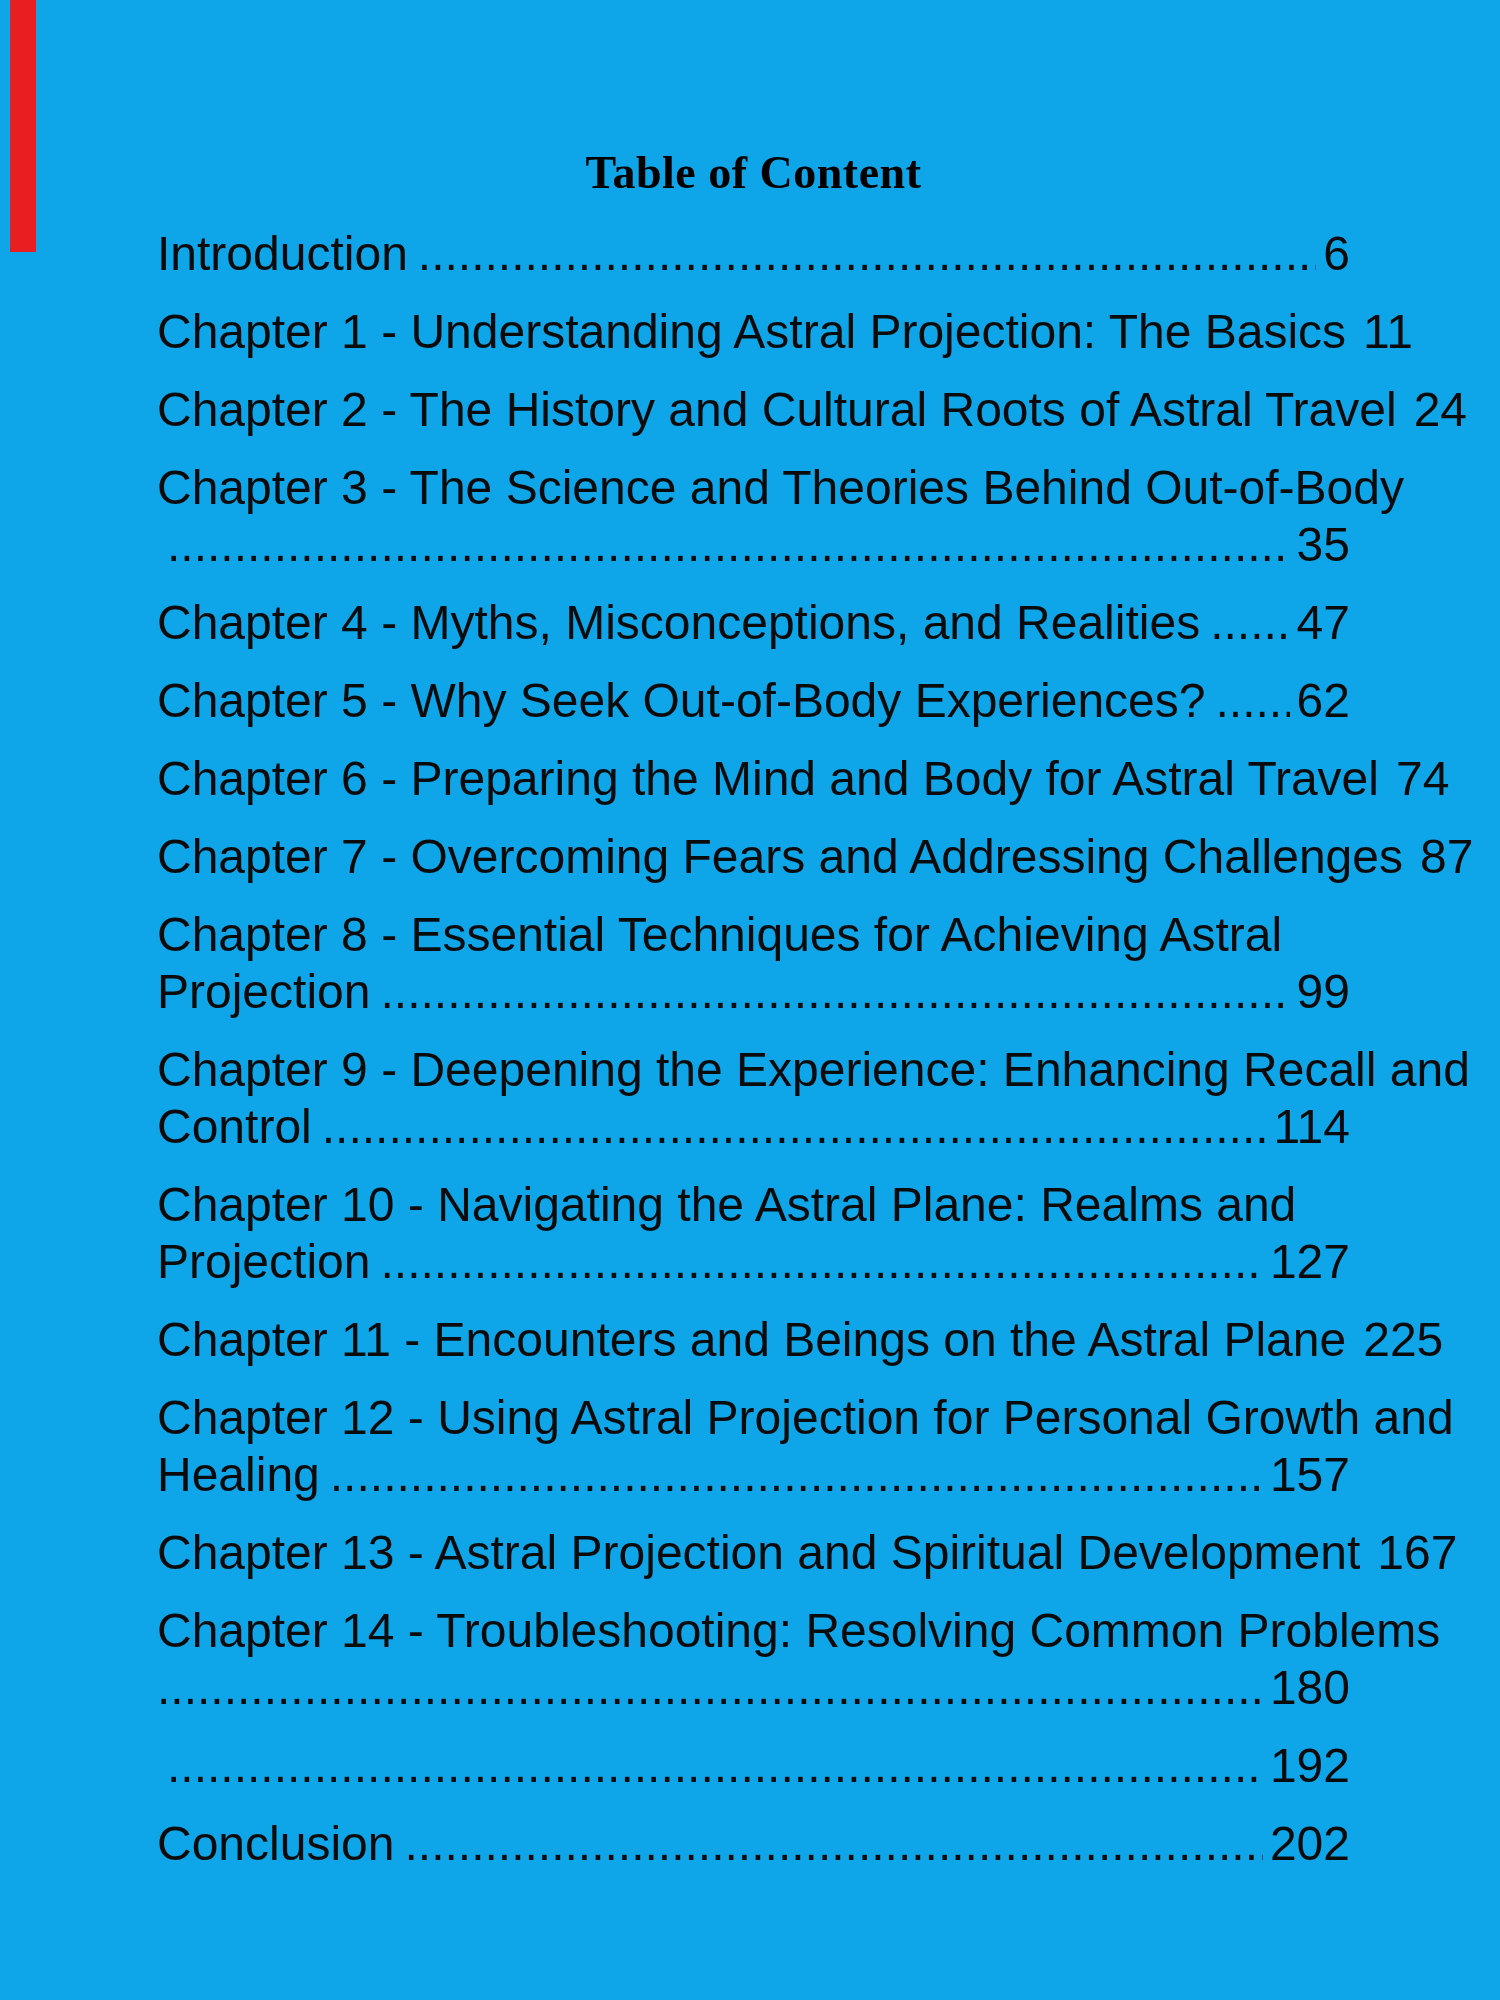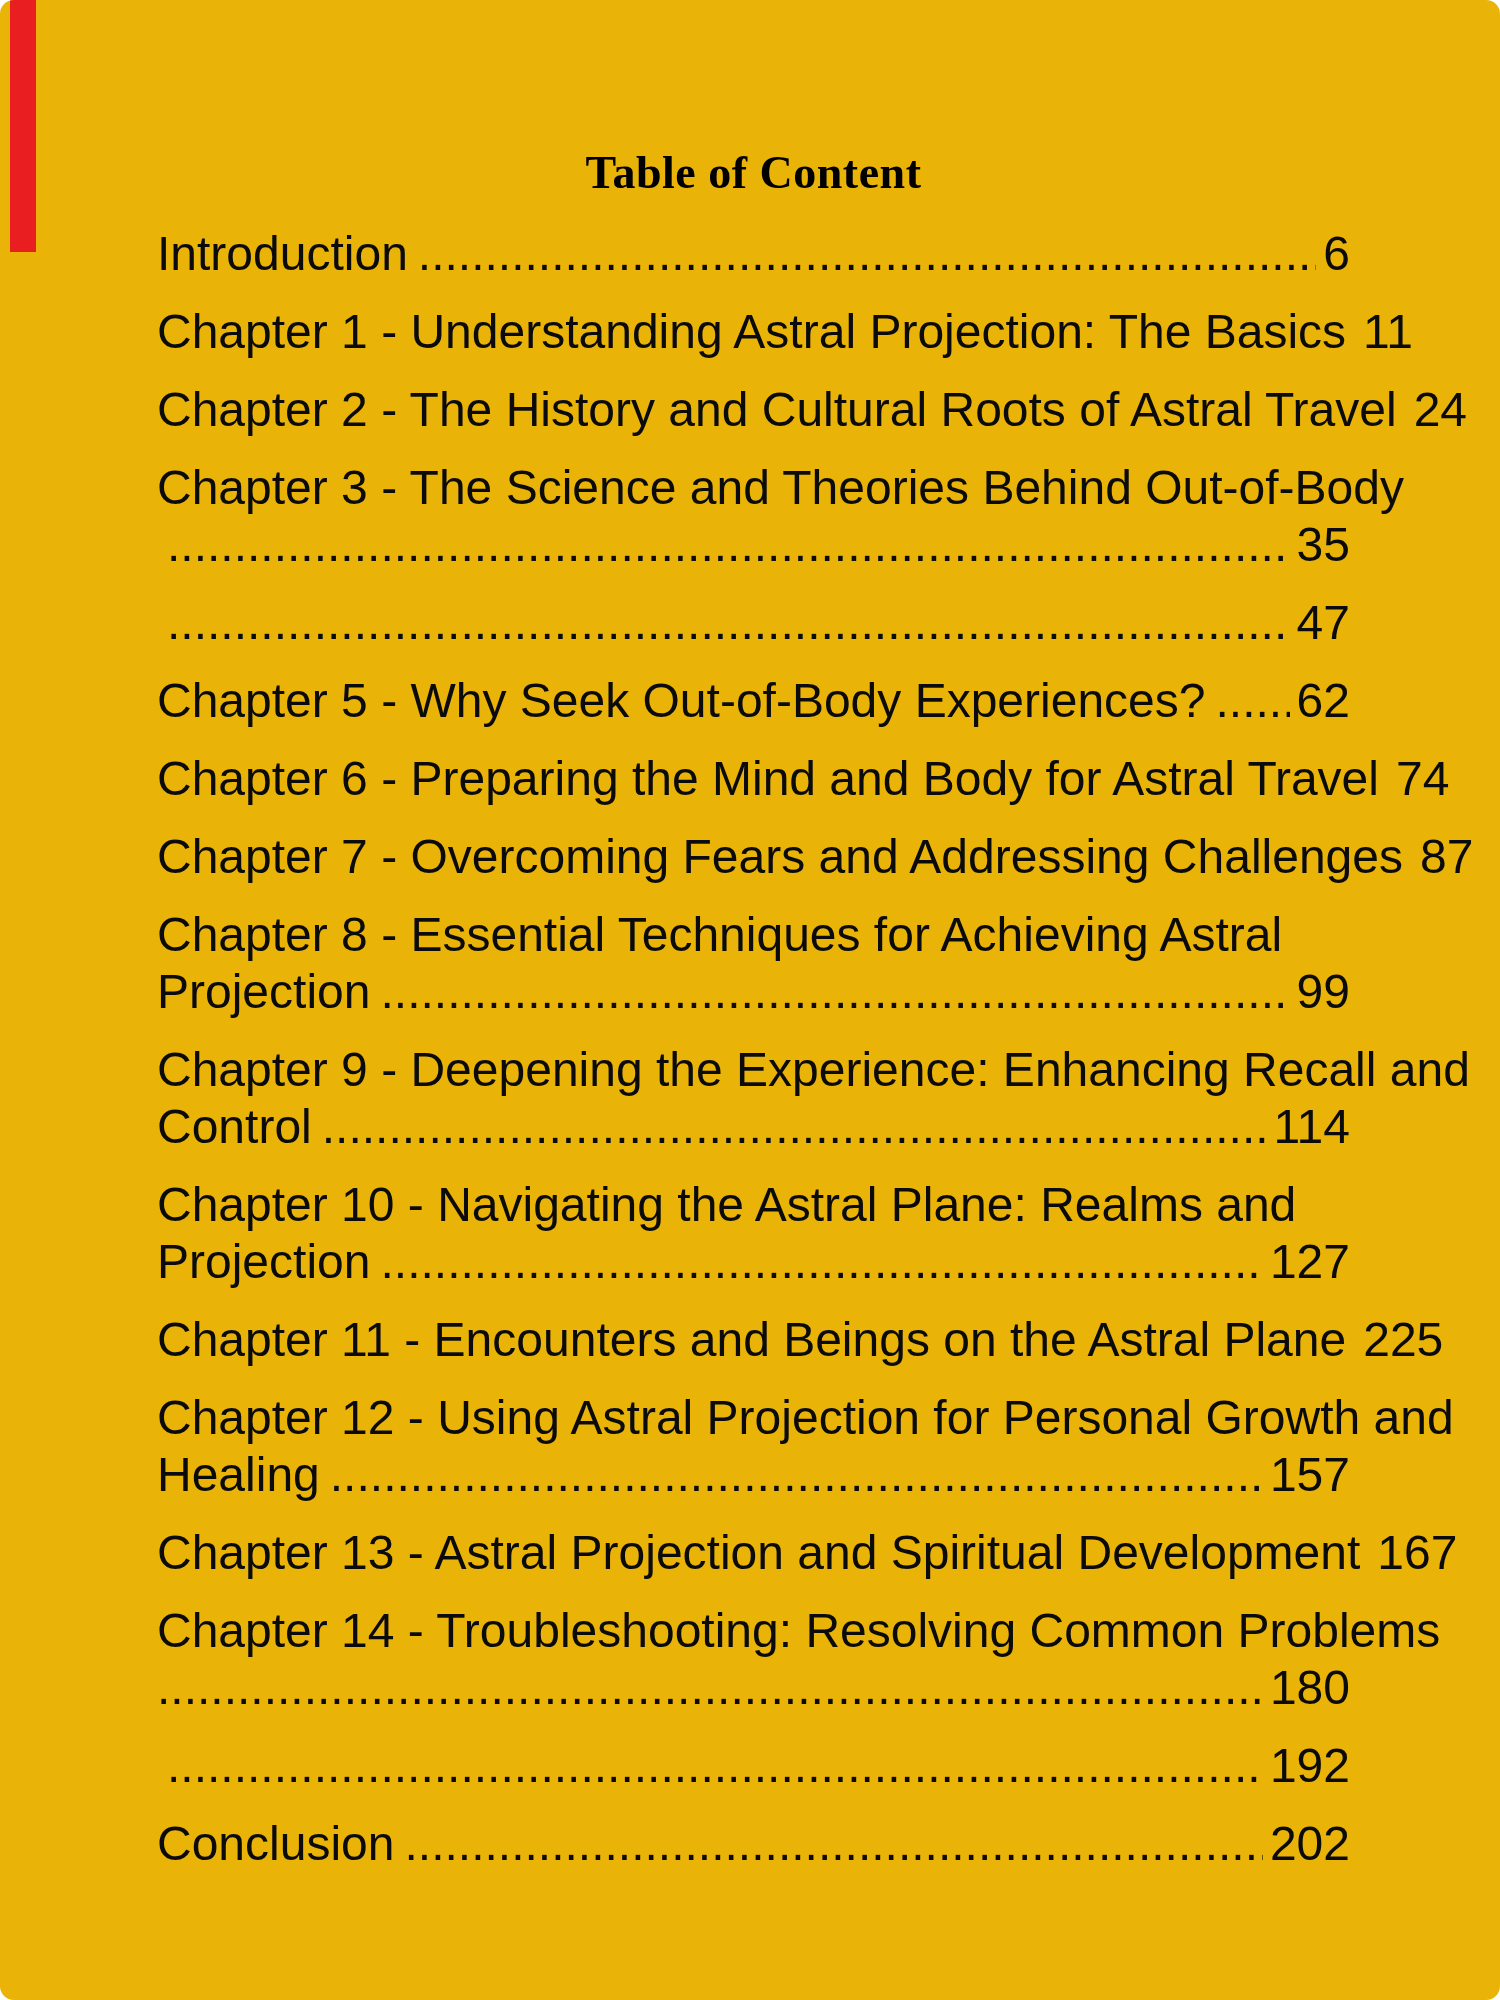--- a/index.html
+++ b/index.html
@@ -4,27 +4,26 @@
 <style>
   html, body {
     margin: 0;
     padding: 0;
     background: #ffffff;
   }
   .page {
     position: relative;
     width: 1500px;
     height: 2000px;
-    background: #eab308;
+    background: #0ea5e9;
     box-sizing: border-box;
     padding: 146px 150px 0 157px;
     overflow: hidden;
     font-family: "Liberation Sans", "DejaVu Sans", sans-serif;
     color: #0b0b0b;
-    border-radius: 14px;
   }
   .accent-stripe {
     position: absolute;
     left: 10px;
     top: 0;
     width: 26px;
     height: 252px;
   }
   .title {
     font-family: "Liberation Serif", "DejaVu Serif", serif;
@@ -97,20 +96,21 @@
         <div class="row">
           <span class="label">Chapter 3 - The Science and Theories Behind Out-of-Body</span>
         </div>
         <div class="row">
           <span class="dots">........................................................................................................................................................................................................</span>
           <span class="num">35</span>
         </div>
       </div>
       <div class="entry">
         <div class="row">
+          <span class="label">Chapter 4 - Myths, Misconceptions, and Realities</span>
           <span class="dots">........................................................................................................................................................................................................</span>
           <span class="num">47</span>
         </div>
       </div>
       <div class="entry">
         <div class="row">
           <span class="label">Chapter 5 - Why Seek Out-of-Body Experiences?</span>
           <span class="dots">........................................................................................................................................................................................................</span>
           <span class="num">62</span>
         </div>

